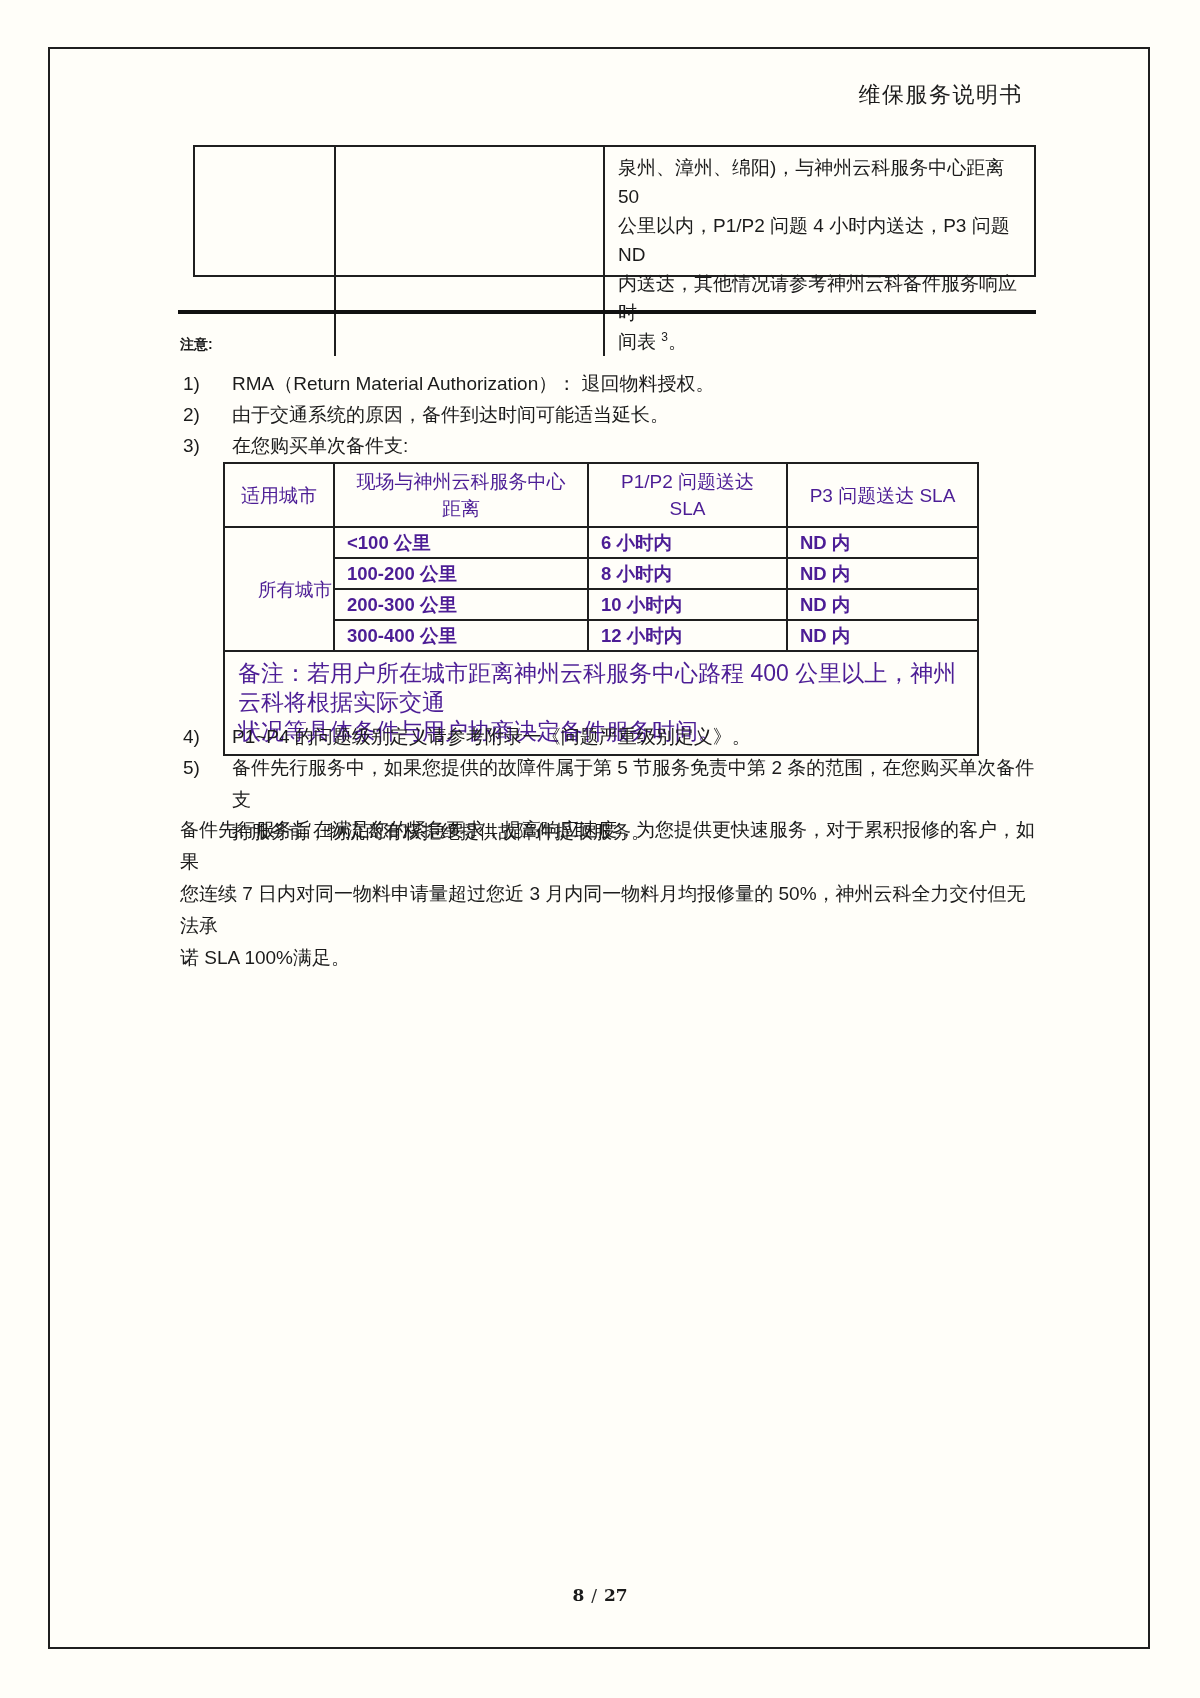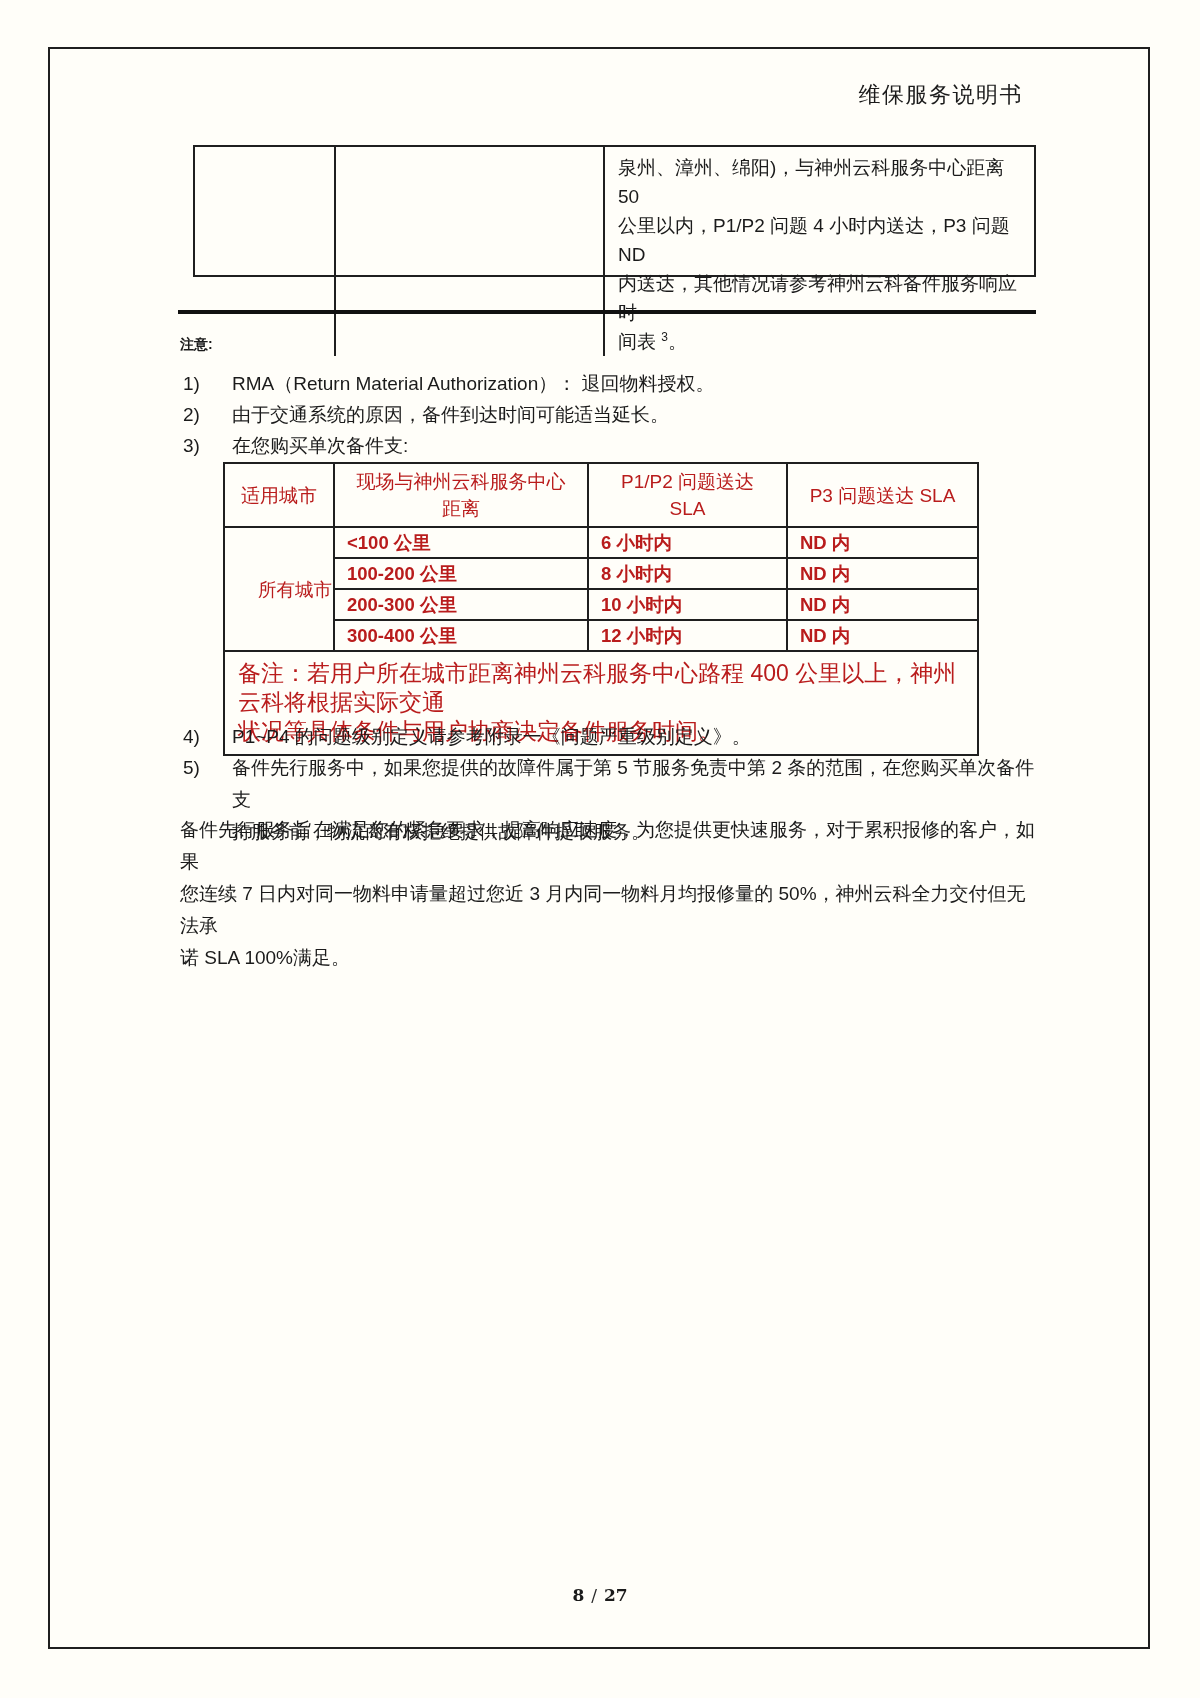--- a/index.html
+++ b/index.html
@@ -37,21 +37,21 @@
   .notes-list-top{position:absolute;left:183px;top:368px;width:852px;}
   .notes-list-bottom{position:absolute;left:183px;top:721px;width:852px;}
   .note-item{display:flex;font-size:19px;line-height:31px;}
   .note-item.tall{line-height:32px;}
   .note-num{width:49px;flex:none;}
   .note-text{flex:1;white-space:pre-line;}
   
   .sla-table{
     position:absolute;left:223px;top:462px;width:754px;
     border-collapse:collapse;table-layout:fixed;
-    font-size:18.5px;color:#b91c1c;
+    font-size:18.5px;color:#4c1d95;
   }
   .sla-table td,.sla-table th{
     border:2px solid #1f1f1f;box-sizing:border-box;font-weight:normal;
   }
   .sla-table th{
     text-align:center;vertical-align:middle;height:64px;
     font-size:19px;line-height:27px;white-space:pre-line;padding:0 4px;
   }
   .sla-table tr.data-row{height:31px;}
   .sla-table td.val{padding:0 4px 0 12px;vertical-align:middle;font-weight:bold;}

